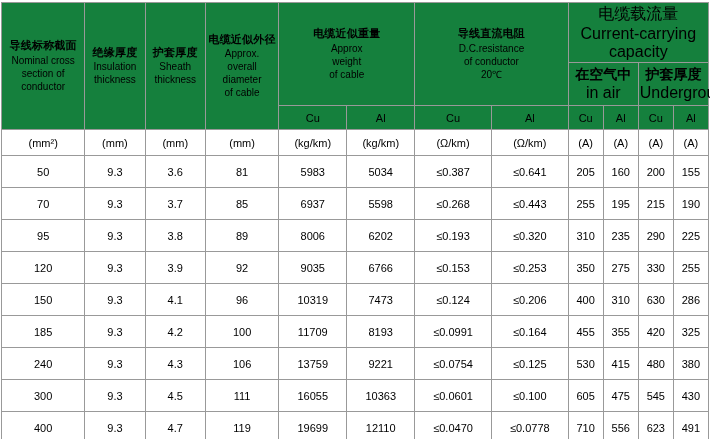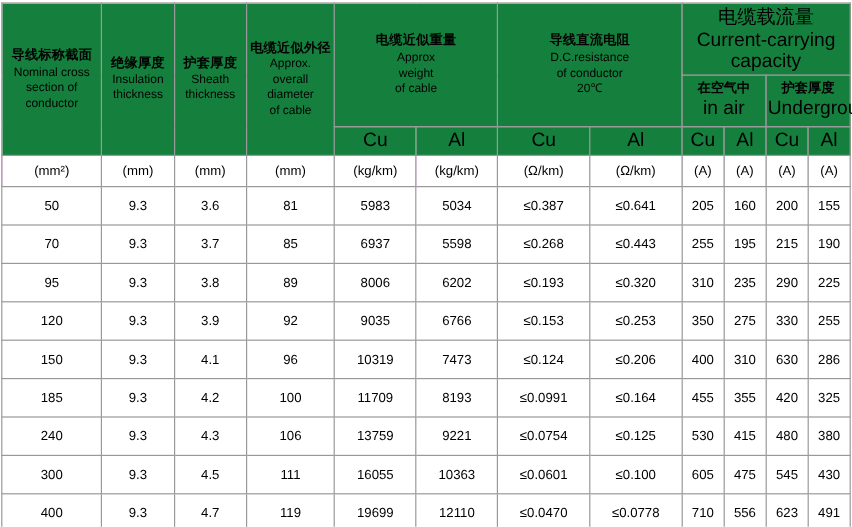--- a/index.html
+++ b/index.html
@@ -49,39 +49,39 @@
   .hdr-top {
     height: 22px;
   }
   .hdr-sub {
     height: 40px;
     font-size: 10.5px;
     line-height: 1.3;
   }
   .hdr-metal {
     height: 24px;
-    font-size: 16px;
+    font-size: 11px;
     padding-left: 16px;
   }
   .hdr-unit {
     height: 26px;
     font-size: 11px;
     background: #d946ef;
   }
   .hdr-unit td {
     background: #ffffff;
   }
   tbody td {
     height: 29px;
     font-size: 11px;
     background: #ffffff;
   }
   .sub-label .cn {
     font-family: "DejaVu Sans", sans-serif;
-    font-size: 11px;
+    font-size: 14px;
     font-weight: bold;
     display: block;
   }
   .sub-label .en {
     display: block;
     font-size: 16px;
     line-height: 1.25;
   }
 </style>
 </head>

